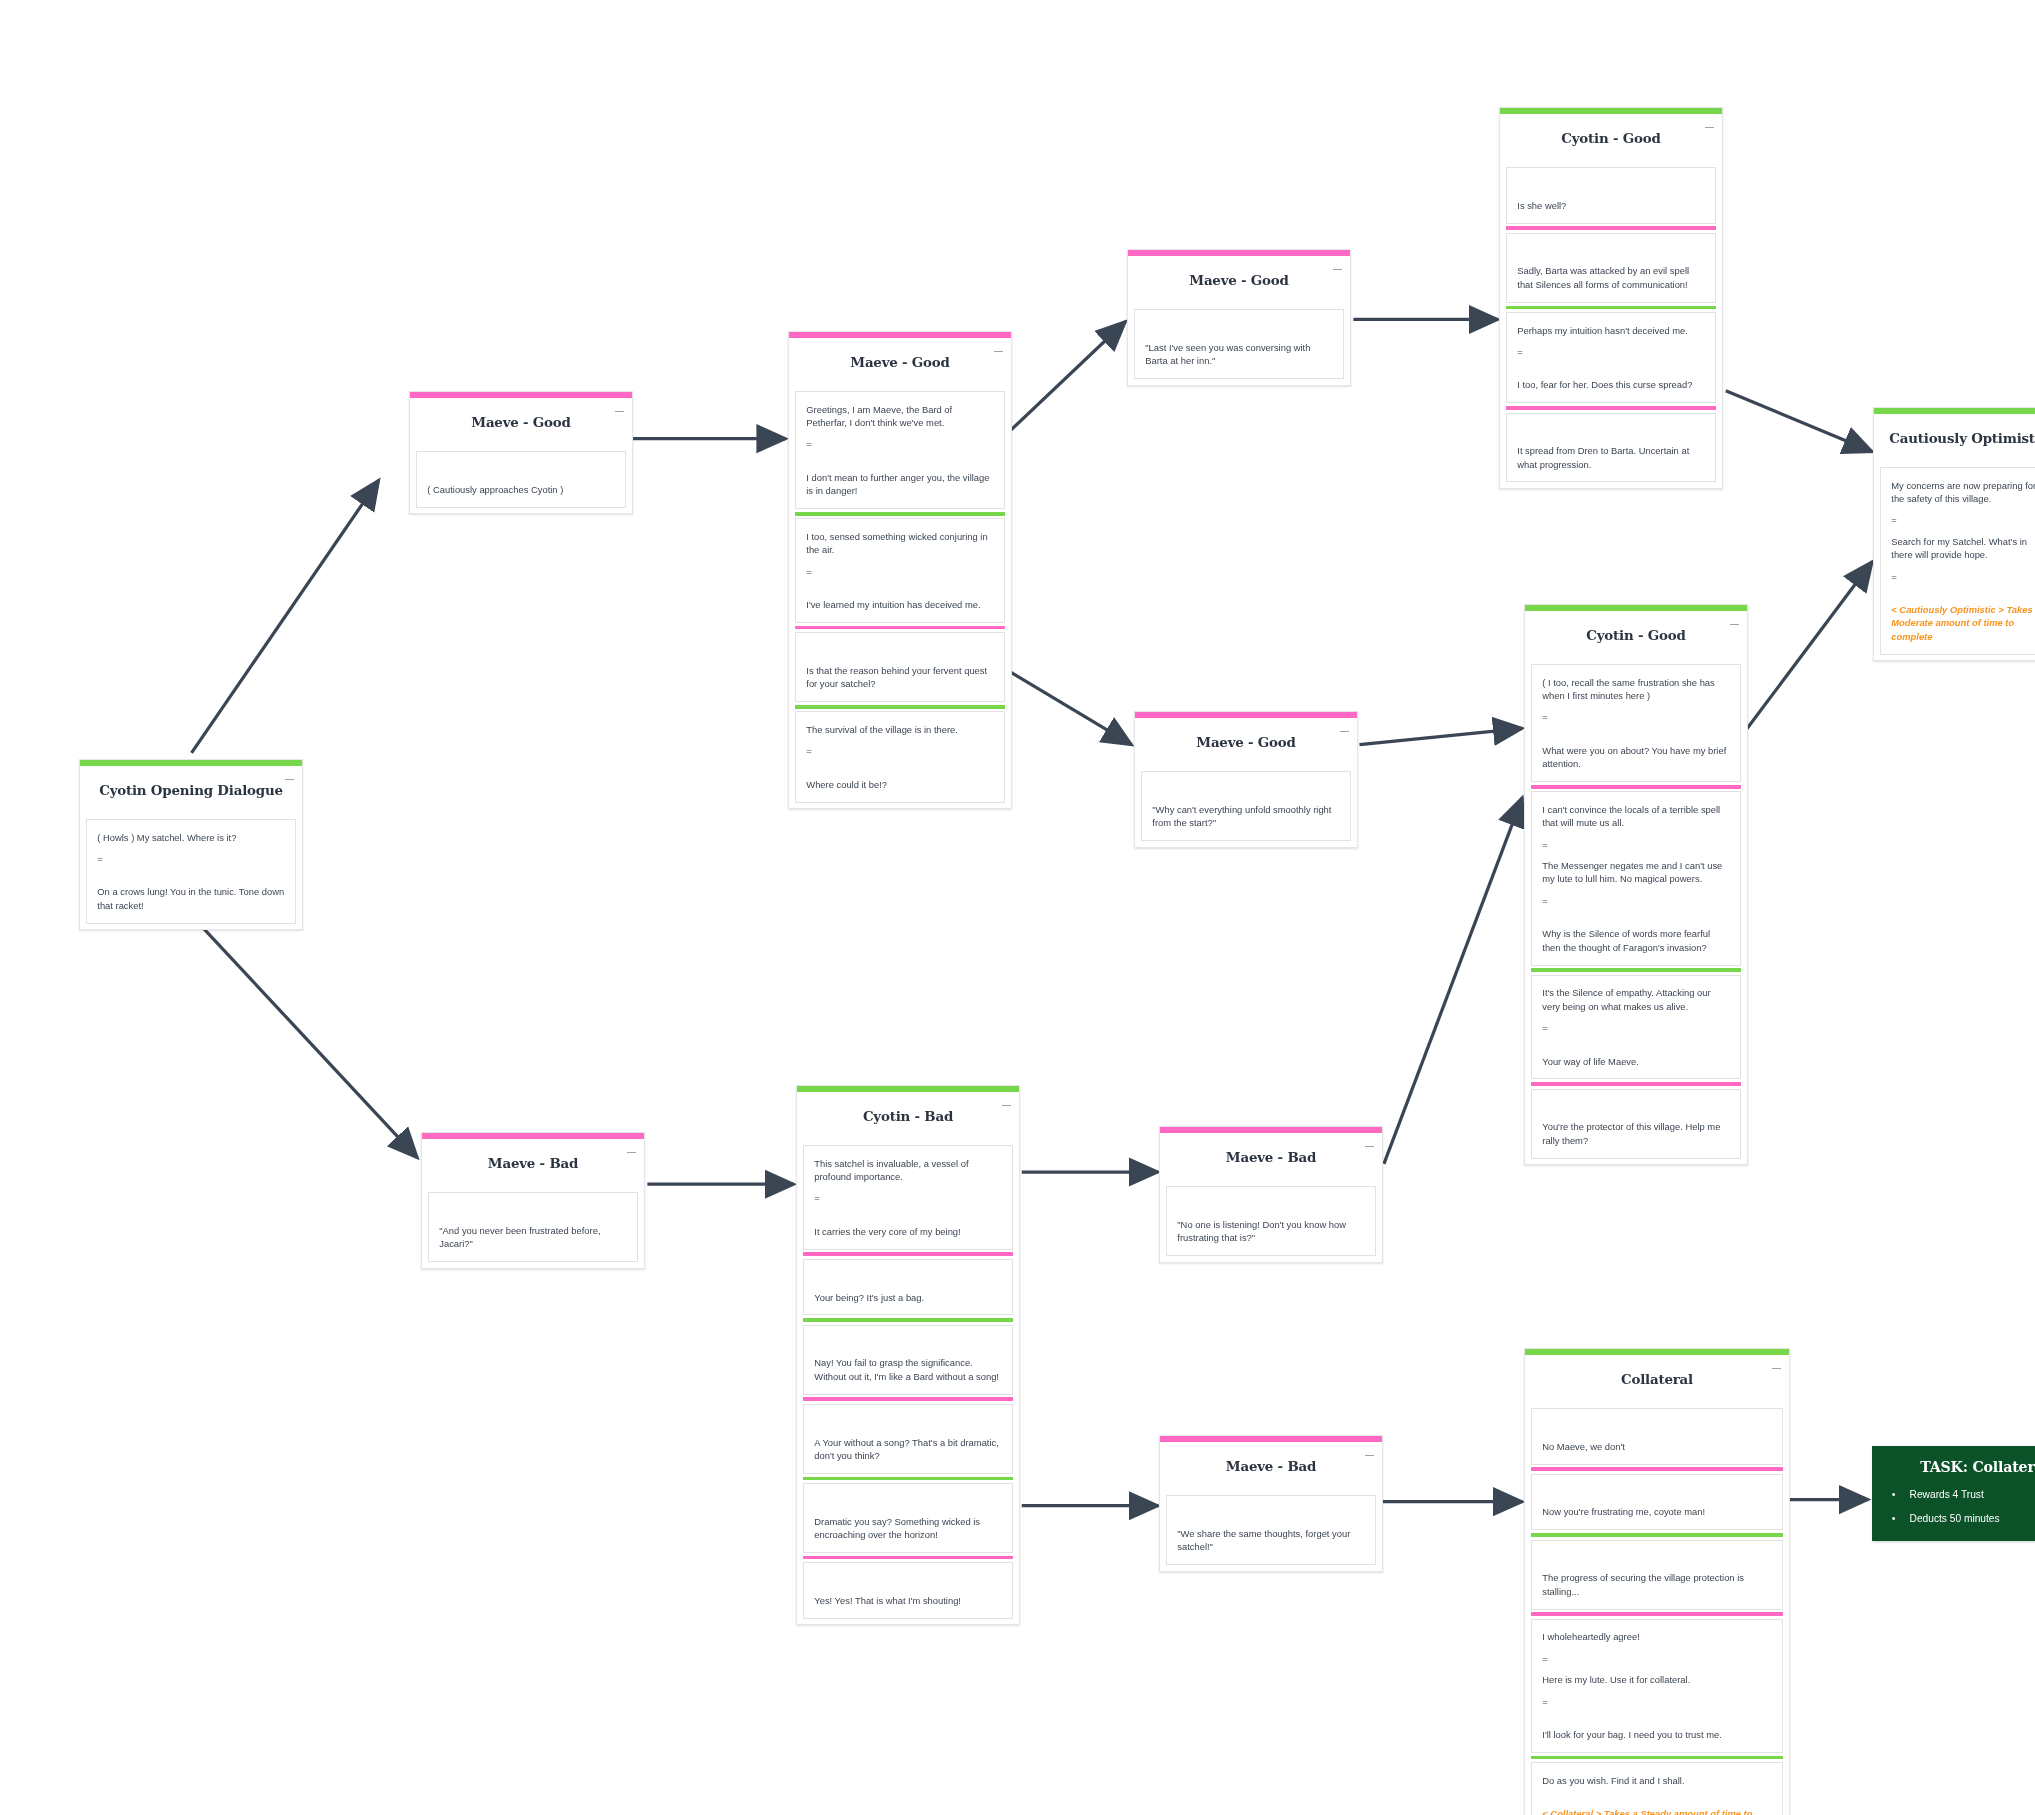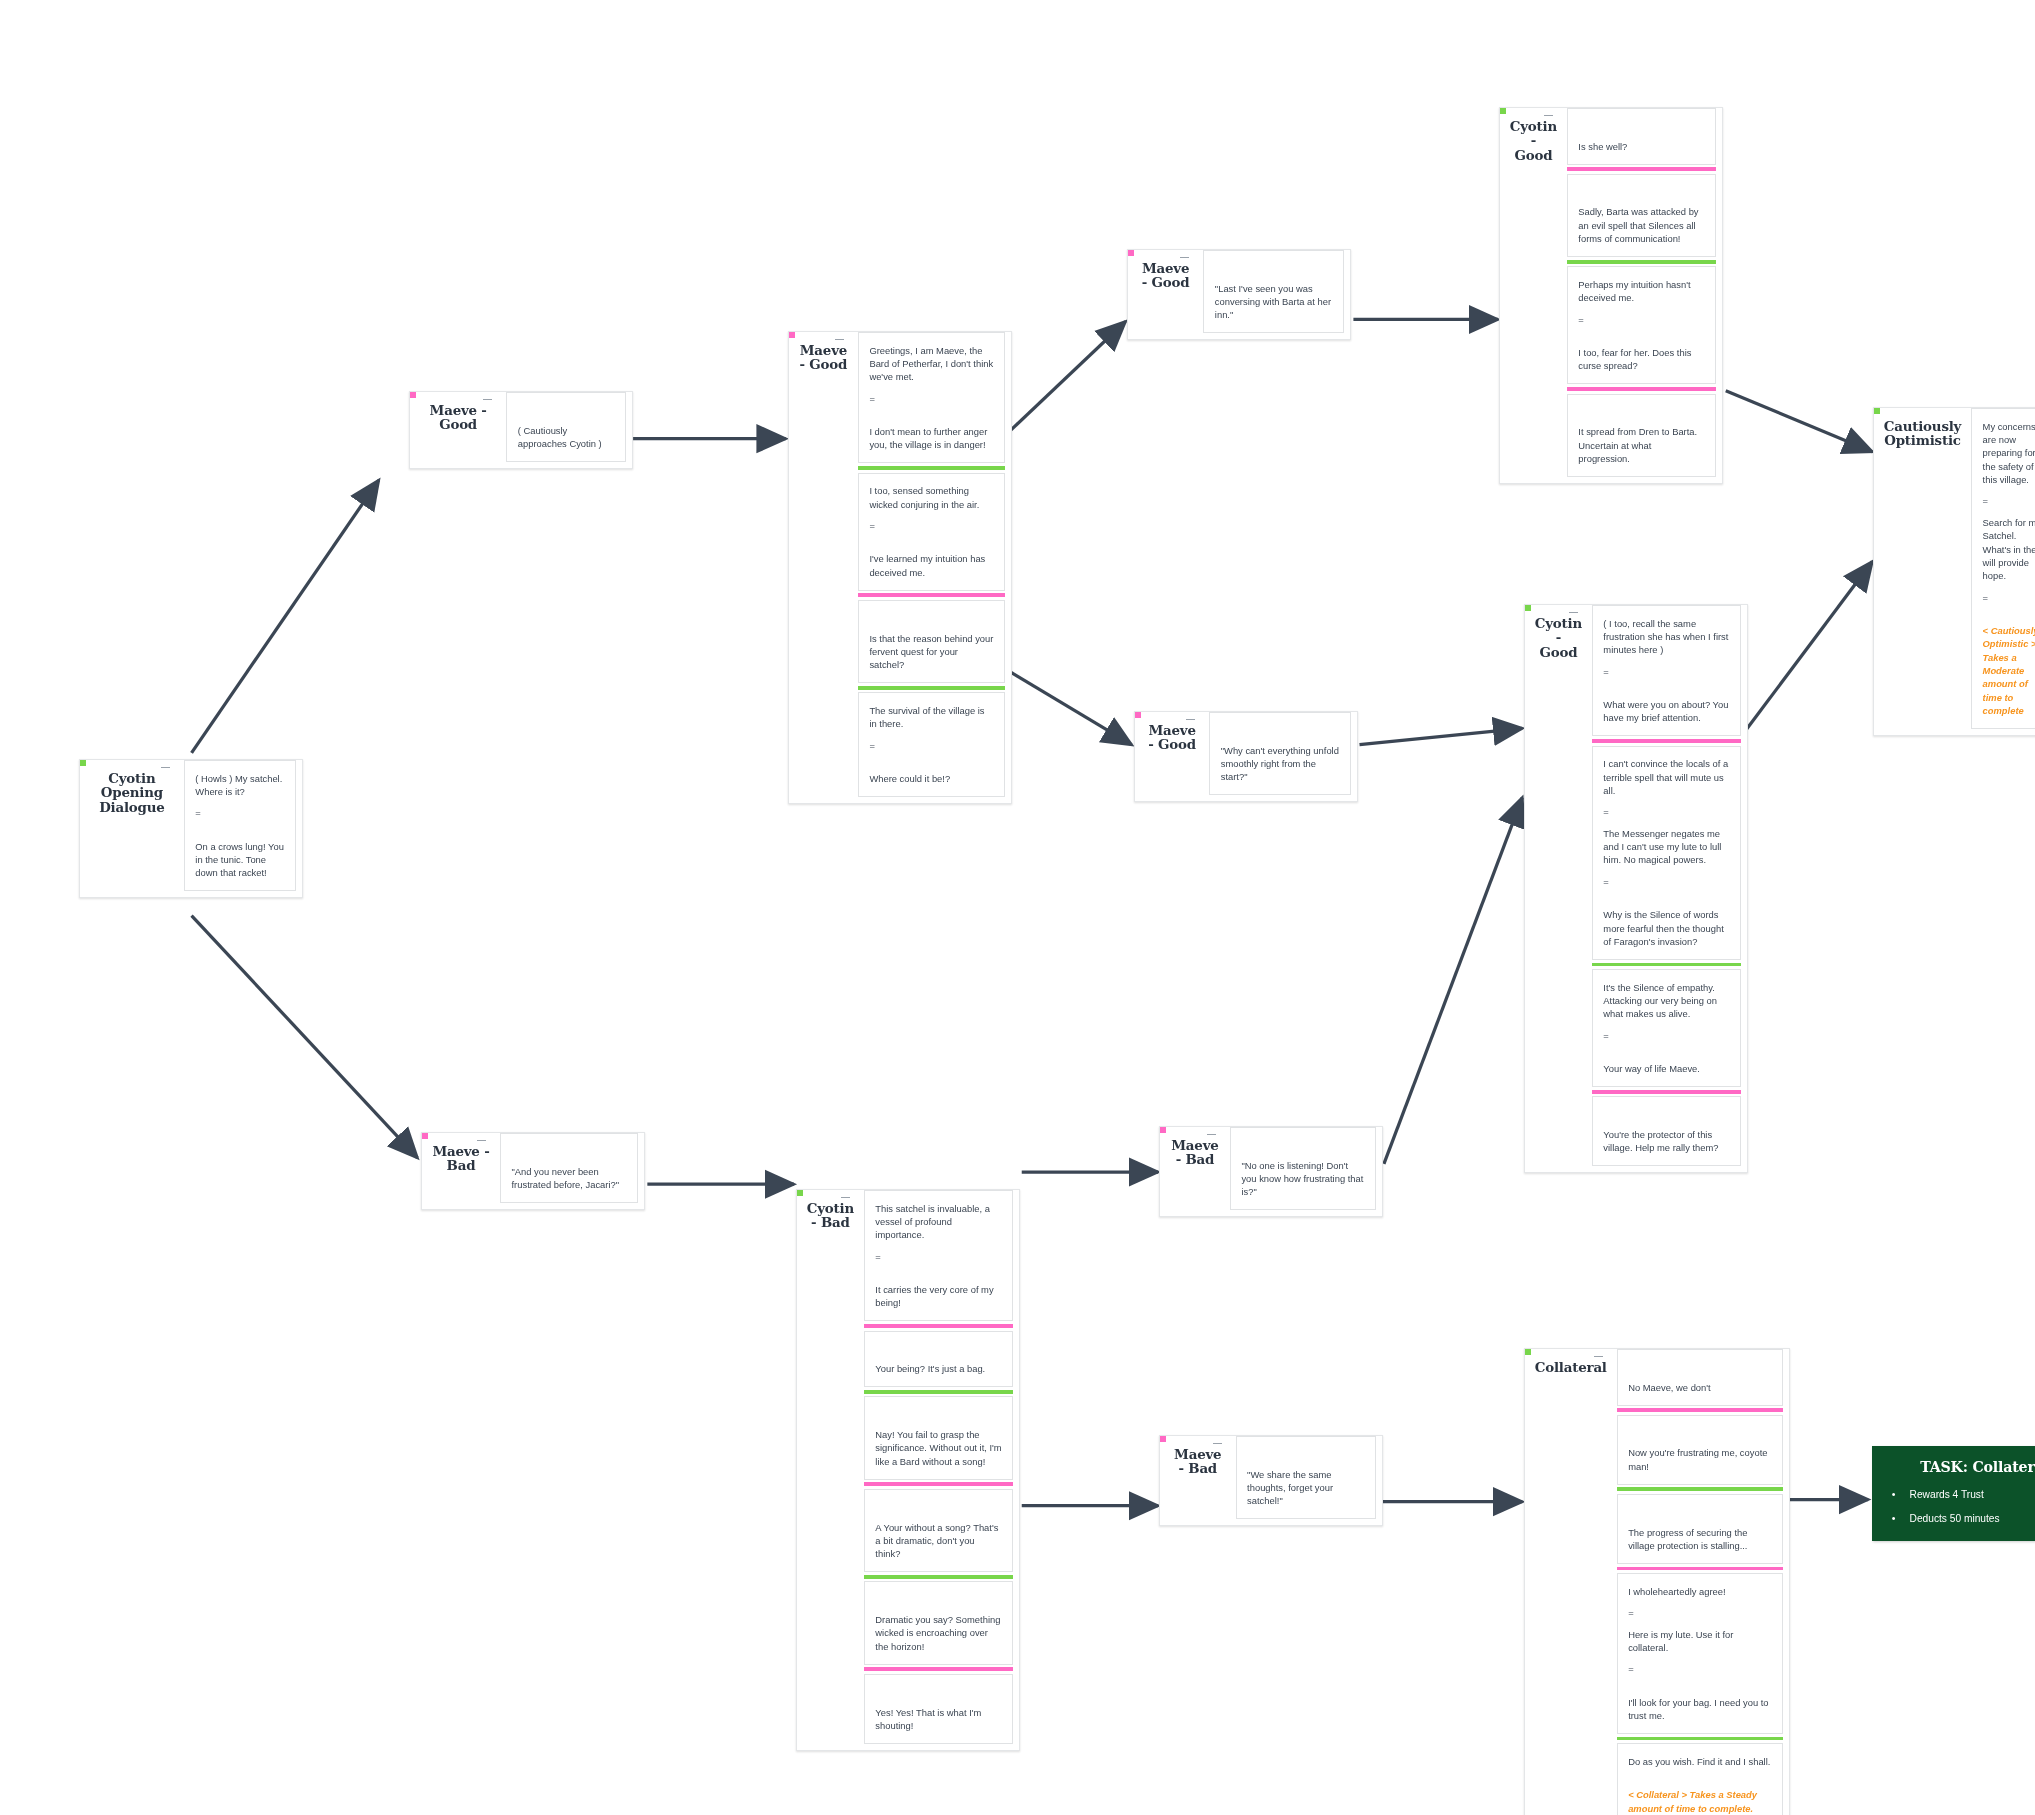--- a/index.html
+++ b/index.html
@@ -21,21 +21,22 @@
     left: 0; top: 0;
     width: 2695px; height: 1815px;
     pointer-events: none;
   }
   .node {
     position: absolute;
     background: #ffffff;
     border: 0.8px solid #e4e6e8;
     box-shadow: 0.4px 0.8px 2px rgba(0,0,0,0.13);
     display: flex;
-    flex-direction: row;
+    flex-direction: column;
+    gap: 7px;
   }
   .node-accent {
     height: 5.7px;
     width: 100%;
     flex: 0 0 5.7px;
   }
   .accent-green { background: #78d64b; }
   .accent-pink  { background: #ff69c4; }
   .node-head {
     position: relative;
@@ -345,21 +346,21 @@
       <div class="minimize-icon"></div>
       <div class="node-title">Maeve - Bad</div>
     </div>
     <div class="node-body">
         <div class="dbox">
           <div class="dline">"And you never been frustrated before, Jacari?"</div>
         </div>
       </div>
   </div>
 
-  <div class="node" style="left:796px; top:1189px; width:224px;">
+  <div class="node" style="left:796px; top:1085px; width:224px;">
     <div class="node-accent accent-green"></div>
     <div class="node-head">
       <div class="minimize-icon"></div>
       <div class="node-title">Cyotin - Bad</div>
     </div>
     <div class="node-body">
         <div class="dbox">
           <div class="dline">This satchel is invaluable, a vessel of profound importance.</div>
           <div class="dline eq">=</div>
           <div class="dline">It carries the very core of my being!</div>

